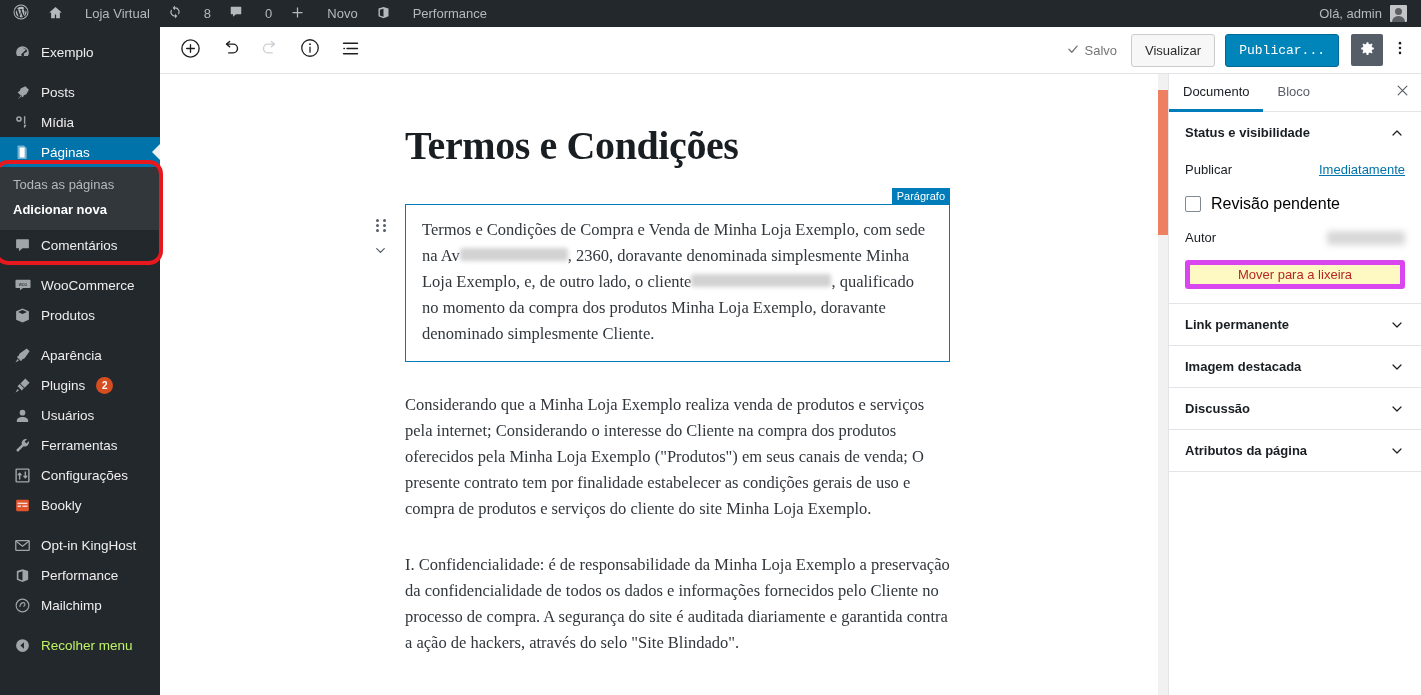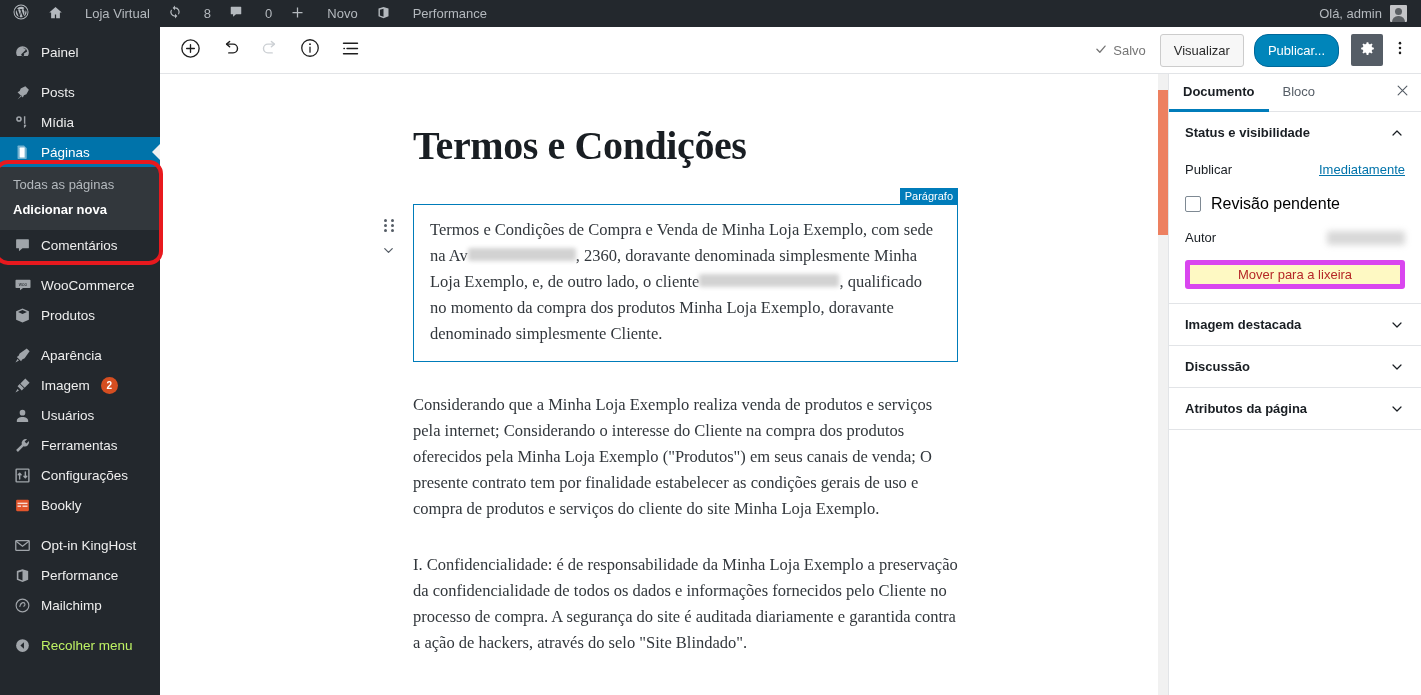--- a/index.html
+++ b/index.html
@@ -107,41 +107,41 @@
     color: #757575; font-size: 13px; margin-right: 14px;
   }
   .btn-secondary {
     height: 33px; padding: 0 13px; background: #f7f7f7;
     border: 1px solid #cccccc; border-radius: 3px;
     color: #2b2b2b; font-size: 13px;
     display: flex; align-items: center; font-family: inherit;
   }
   .btn-primary {
     height: 33px; padding: 0 13px; margin-left: 10px;
-    background: #0085ba; border: 1px solid #006799; border-radius: 14px;
+    background: #0085ba; border: 1px solid #006799; border-radius: 3px;
     color: #fff; font-size: 13px;
-    display: flex; align-items: center; font-family: Liberation Sans, sans-serif;
+    display: flex; align-items: center; font-family: Liberation Mono, monospace;
   }
   .icon-btn-dark {
     width: 32px; height: 32px; margin-left: 12px;
     background: #555d66; border-radius: 2px; color: #fff;
     display: flex; align-items: center; justify-content: center;
   }
   .icon-btn-plain {
     width: 30px; height: 36px; margin: 0 6px 0 2px; color: #1e1e1e;
     display: flex; align-items: center; justify-content: center;
   }
 
   
   #canvas {
     position: absolute; top: 47px; left: 0;
     width: 1010px; height: 621px;
     background: #fff; overflow: hidden;
   }
-  #canvas-inner { position: relative; padding: 48px 0 0 16px; }
+  #canvas-inner { position: relative; padding: 48px 0 0 8px; }
   .post-title {
     width: 545px; margin-left: 237px;
     font-family: "Liberation Serif", serif;
     font-size: 40px; font-weight: bold; color: #191e23;
     line-height: 1.2; letter-spacing: -0.4px;
   }
   .blk {
     width: 545px; margin-left: 237px;
     font-family: "Liberation Serif", serif;
     font-size: 16.5px; line-height: 26px; color: #32373c;
@@ -199,21 +199,21 @@
   }
   .panel-tabs {
     display: flex; align-items: stretch; height: 38px;
     border-bottom: 1px solid #e2e4e7; background: #fff;
   }
   .panel-tab {
     padding: 0 14px; display: flex; align-items: center;
     font-size: 13px; color: #555d66;
     border-bottom: 3px solid transparent; margin-bottom: -1px;
   }
-  .panel-tab.active { color: #191e23; font-weight: bold; border-bottom-color: #007cba; }
+  .panel-tab.active { color: #191e23; font-weight: normal; border-bottom-color: #007cba; }
   .panel-close {
     margin-left: auto; width: 38px;
     display: flex; align-items: center; justify-content: center; color: #555d66;
   }
   .panel-section {
     border-bottom: 1px solid #e2e4e7; padding: 0 16px;
   }
   .panel-section-header {
     height: 41px; display: flex; align-items: center;
     justify-content: space-between;
@@ -301,21 +301,21 @@
 </div>
 
 <div id="sidebar">
 
   <div class="menu-item gap-top">
     <span class="mi-icon">
       <svg width="17" height="17" viewBox="0 0 24 24" fill="currentColor">
         <path d="M12 3a9 9 0 0 0-9 9 9 9 0 0 0 1.6 5.1h14.8A9 9 0 0 0 21 12a9 9 0 0 0-9-9zm0 2.2a6.8 6.8 0 0 1 6.6 5.3l-5 3.3a2 2 0 1 1-2.2-.3l5.4-5.4A6.7 6.7 0 0 0 12 5.2z"></path>
       </svg>
     </span>
-    <span>Painel</span>
+    <span>Exemplo</span>
   </div>
 
   <div class="menu-item gap-top">
     <span class="mi-icon">
       <svg width="17" height="17" viewBox="0 0 24 24" fill="currentColor">
         <path d="M16 3 9.5 6.5 8 10l-3 1.5 7.5 7.5L14 16l3.5-1.5L21 8 16 3zm-5 14-6 5 5-6 1 1z"></path>
       </svg>
     </span>
     <span>Posts</span>
   </div>
@@ -379,21 +379,21 @@
     </span>
     <span>Aparência</span>
   </div>
 
   <div class="menu-item">
     <span class="mi-icon">
       <svg width="17" height="17" viewBox="0 0 24 24" fill="currentColor">
         <path d="M16 2 9 9l6 6 7-7-6-6zM8 10l-3 3 6 6 3-3-6-6zm-3 7-3 5 5-3-2-2z"></path>
       </svg>
     </span>
-    <span>Imagem</span>
+    <span>Plugins</span>
     <span class="badge-count">2</span>
   </div>
 
   <div class="menu-item">
     <span class="mi-icon">
       <svg width="17" height="17" viewBox="0 0 24 24" fill="currentColor">
         <path d="M12 4a4 4 0 1 0 0 8 4 4 0 0 0 0-8zm0 10c-4.4 0-8 2.2-8 5v2h16v-2c0-2.8-3.6-5-8-5z"></path>
       </svg>
     </span>
     <span>Usuários</span>
@@ -615,20 +615,30 @@
           <span>Revisão pendente</span>
         </div>
         <div class="panel-row">
           <span>Autor</span>
           <span class="redact-val"></span>
         </div>
         <button class="btn-trash">Mover para a lixeira</button>
       </div>
     </div>
 
+    <div class="panel-section">
+      <div class="panel-section-header">
+        <span>Link permanente</span>
+        <span class="chev">
+          <svg width="16" height="16" viewBox="0 0 24 24" fill="none" stroke="currentColor" stroke-width="1.8" stroke-linecap="round" stroke-linejoin="round">
+              <path d="m6 9 6 6 6-6"></path>
+            </svg>
+        </span>
+      </div>
+    </div>
 
     <div class="panel-section">
       <div class="panel-section-header">
         <span>Imagem destacada</span>
         <span class="chev">
           <svg width="16" height="16" viewBox="0 0 24 24" fill="none" stroke="currentColor" stroke-width="1.8" stroke-linecap="round" stroke-linejoin="round">
               <path d="m6 9 6 6 6-6"></path>
             </svg>
         </span>
       </div>

